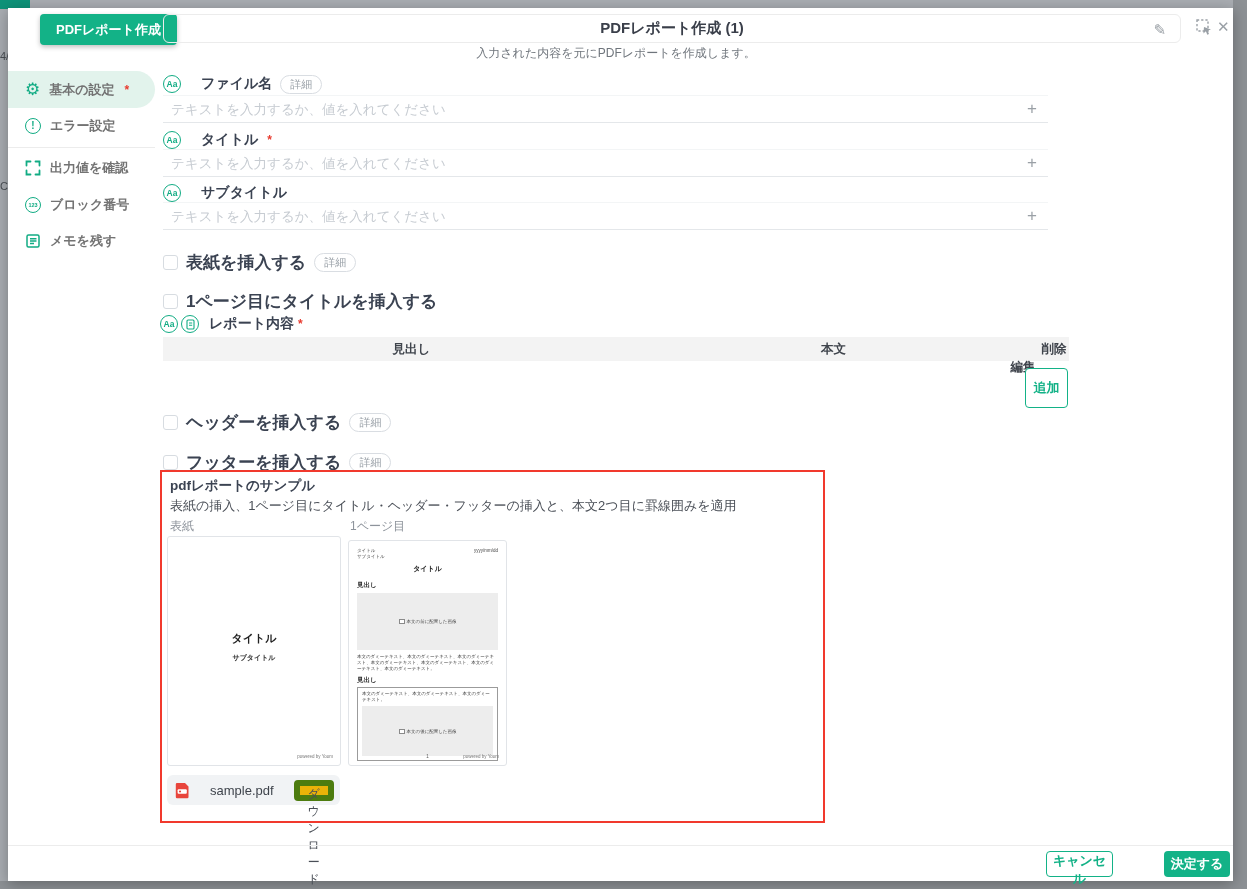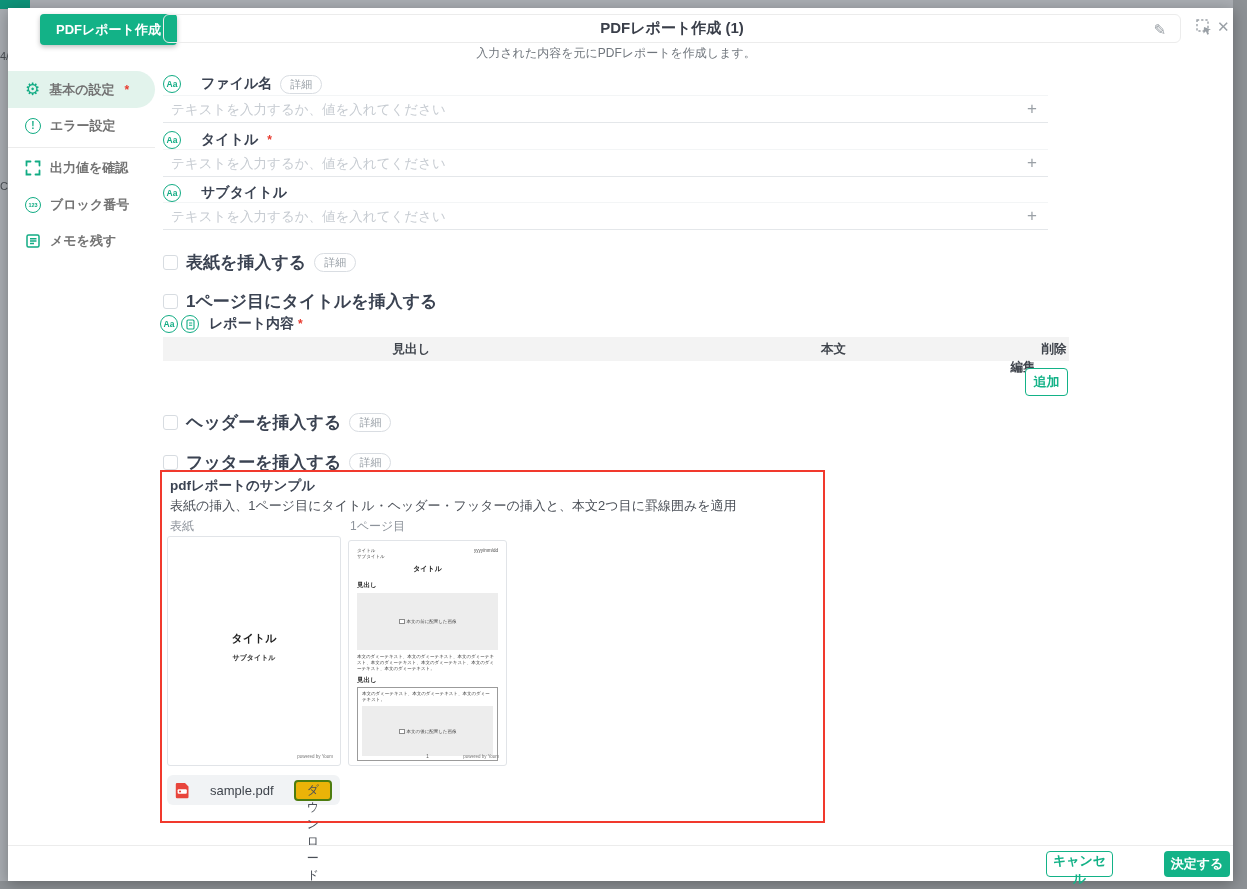--- a/index.html
+++ b/index.html
@@ -49,21 +49,21 @@
 
   .cb-row { position:absolute; left:155px; display:flex; align-items:center; gap:8px; height:18px; }
   .cb { width:15px; height:15px; border:1.5px solid #d7dce1; border-radius:3px; background:#fff; cursor:pointer; flex:0 0 auto; }
   .cb-label { font-size:17px; font-weight:bold; color:#3b4352; }
 
   .thead { position:absolute; left:155px; top:329px; width:906px; height:24px; background:#f3f3f3;
            display:flex; align-items:center; }
   .th { font-size:12.5px; font-weight:bold; color:#3f444c; text-align:center; }
   .btn-outline { border:1px solid #13b287; color:#13b287; background:#fff; border-radius:4px;
                  font-size:13px; font-weight:bold; cursor:pointer; font-family:inherit; }
-  .add-btn { position:absolute; left:1017px; top:360px; width:43px; height:28px; }
+  .add-btn { position:absolute; left:1017px; top:360px; width:43px; height:40px; }
 
   
   .sample { position:absolute; left:152px; top:462px; width:665px; height:353px; border:2px solid #f1392d; background:#fff; }
   .s-title { position:absolute; left:8px; top:5px; font-size:13.5px; font-weight:bold; color:#3b4352; }
   .s-desc { position:absolute; left:8px; top:25px; font-size:13px; color:#4a4f57; }
   .s-lab { position:absolute; top:46px; font-size:12px; color:#8d939b; }
 
   .pv-card { position:absolute; background:#fff; border:1px solid #e1e4e8; border-radius:3px; overflow:hidden; }
   .pv-cover { left:5px; top:64px; width:174px; height:230px; }
   .pv-page { left:186px; top:68px; width:159px; height:226px; padding:7px 8px; }
@@ -80,21 +80,21 @@
   .img1 { height:57px; margin-top:3px; }
   .img2 { height:50px; margin-top:3px; }
   .tiny-img-ic { display:inline-block; width:6px; height:5px; border:1px solid #8a8a8a; background:#fff; }
   .pg-body { font-size:4.5px; color:#333; line-height:6px; margin-top:4px; }
   .pg-box { border:1px solid #9b9b9b; margin-top:2px; padding:3px 4px 4px; }
   .pg-foot-num { position:absolute; left:0; bottom:6px; width:100%; text-align:center; font-size:4.5px; color:#555; }
 
   .file-chip { position:absolute; left:5px; top:303px; width:173px; height:30px; background:#f1f3f5;
                border-radius:6px; display:flex; align-items:center; padding:0 8px; gap:20px; }
   .file-name { font-size:13px; color:#3f444c; }
-  .dl-btn { height:21px; padding:0 8px; background:#eab308; border:2px solid #4d7c0f; border-radius:4px;
+  .dl-btn { height:21px; padding:0 8px; background:#eab308; border:6px solid #4d7c0f; border-radius:4px;
             font-size:12px; color:#4a4f57; cursor:pointer; font-family:inherit; }
 
   
   .foot-div { position:absolute; left:0; top:837px; width:1225px; border-top:1px solid #ececec; }
   .cancel-btn { position:absolute; left:1038px; top:843px; width:67px; height:26px; }
   .confirm-btn { position:absolute; left:1156px; top:843px; width:66px; height:26px; background:#13b287;
                  color:#fff; border:none; border-radius:4px; font-size:13px; font-weight:bold; cursor:pointer; font-family:inherit; }
   svg { display:block; }
 </style>
 </head>

